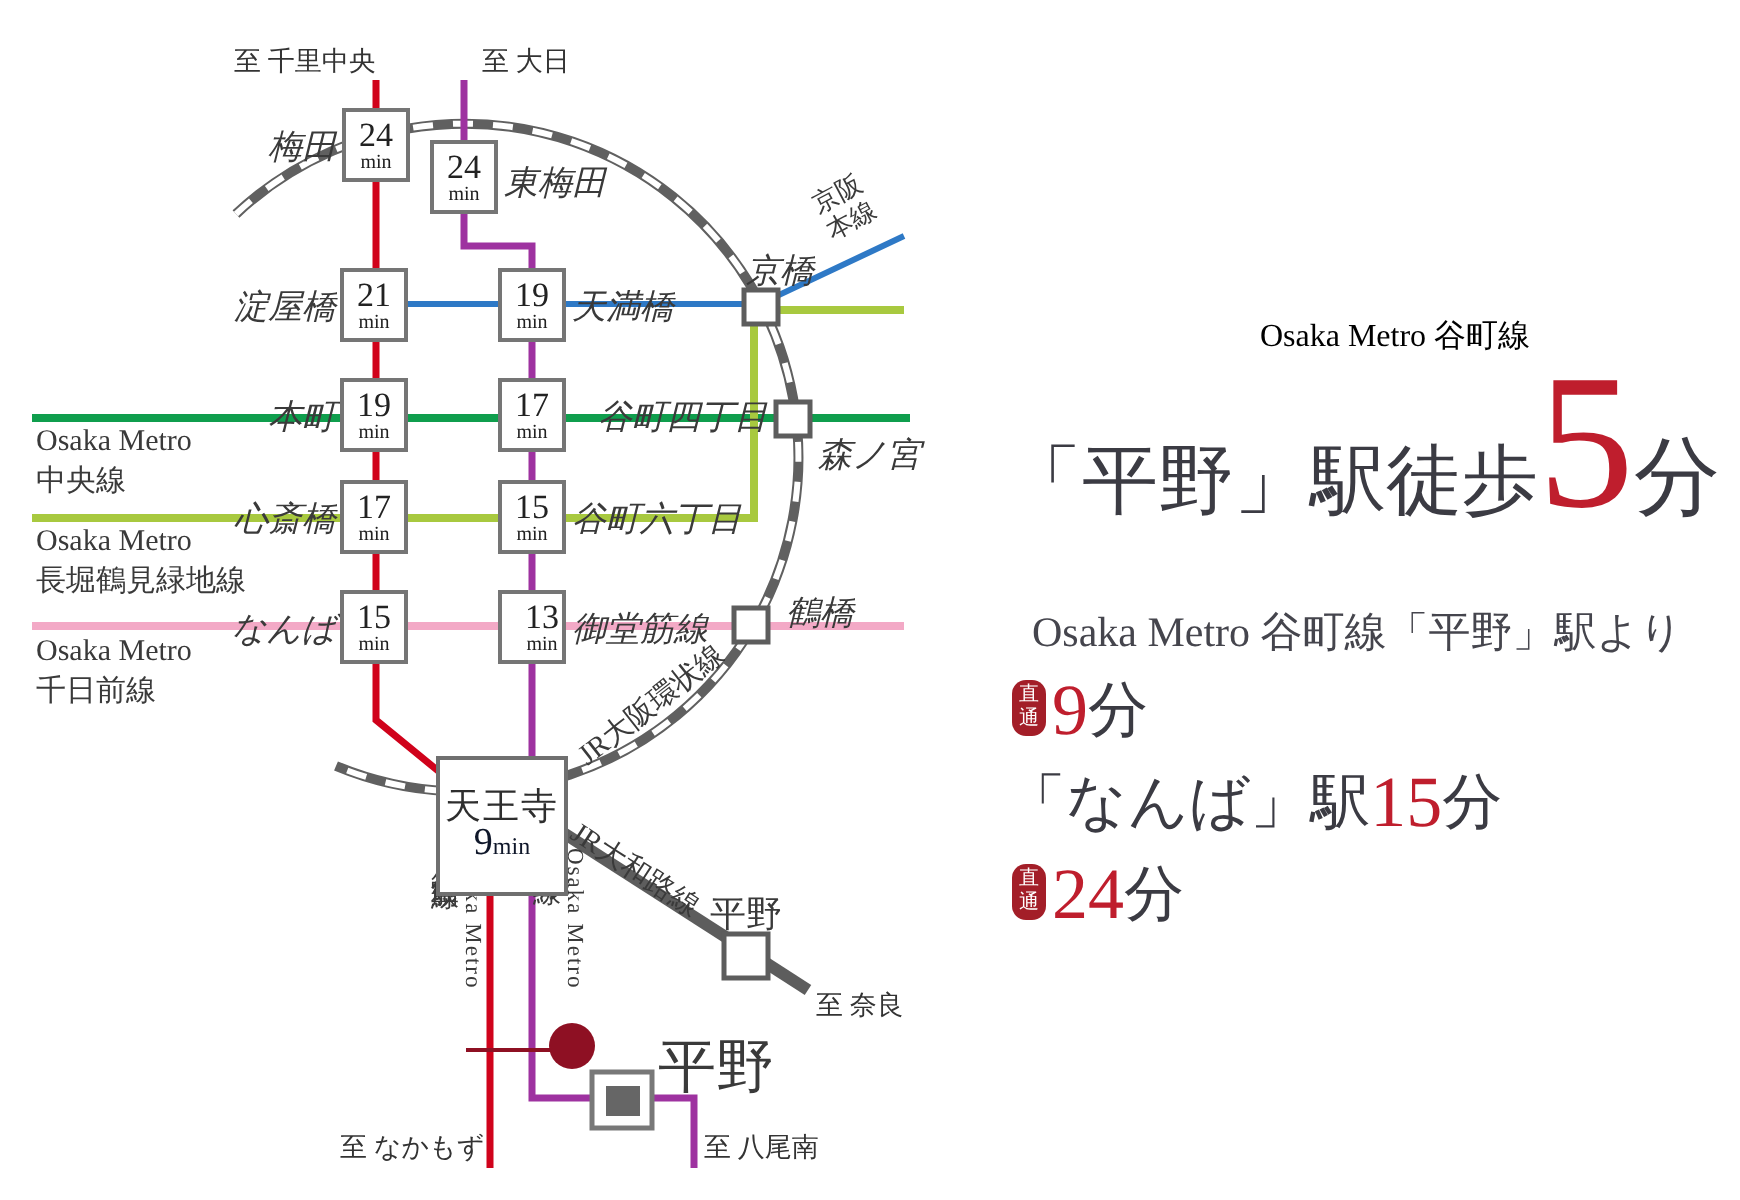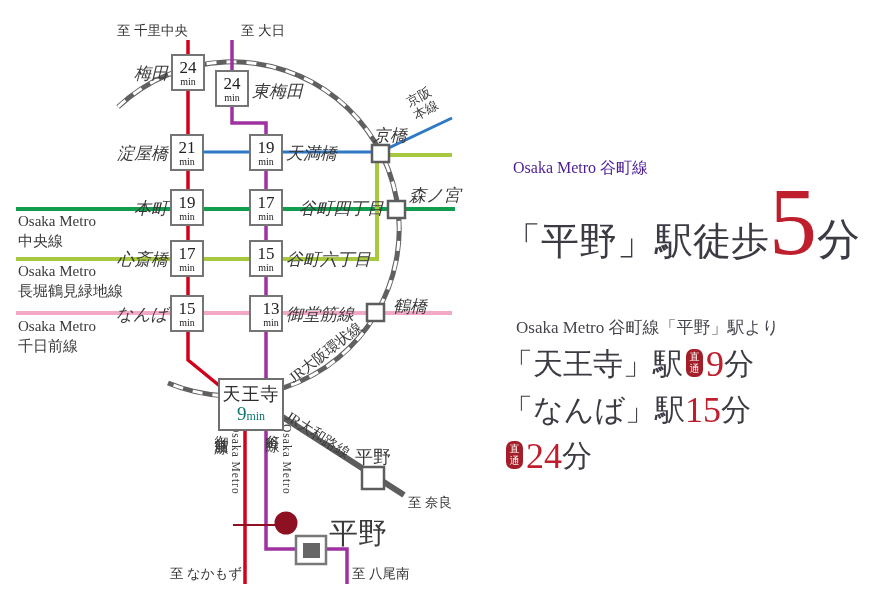--- a/index.html
+++ b/index.html
@@ -20,42 +20,42 @@
   .timebox .unit{font-size:10px;color:#222;margin-top:1px;}
   .linegroup{position:absolute;z-index:3;font-size:15px;line-height:1.32;color:#3a3a3a;white-space:nowrap;}
   .vgroup{position:absolute;z-index:3;writing-mode:vertical-rl;height:170px;color:#3a3a3a;}
   .vgroup .en{display:block;font-size:11.5px;letter-spacing:1px;}
   .vgroup .ja{display:block;font-size:14px;letter-spacing:2px;}
   .rot{position:absolute;z-index:3;white-space:nowrap;color:#3a3a3a;}
   #keihan-label{left:404px;top:97px;font-size:13px;transform:rotate(-28deg);transform-origin:left top;text-align:center;line-height:1.15;}
   #loop-label{left:291px;top:370px;font-size:14.5px;transform:rotate(-38deg);transform-origin:left center;}
   #yamatoji-label{left:292px;top:407px;font-size:14.5px;transform:rotate(33deg);transform-origin:left top;}
   #tennoji-box{
-    position:absolute;left:218px;top:378px;width:66px;height:53px;box-sizing:border-box;
+    position:absolute;left:218px;top:378px;width:66px;height:70px;box-sizing:border-box;
     background:#fff;border:2.5px solid #6f6f6f;z-index:4;display:flex;flex-direction:column;
     align-items:center;justify-content:center;line-height:1.05;
   }
   #tennoji-box .nm{font-size:18px;letter-spacing:1px;color:#2e2e2e;}
-  #tennoji-box .tm{font-size:12px;color:#0f766e;}
+  #tennoji-box .tm{font-size:12px;color:#0f172a;}
   #tennoji-box .tm b{font-size:19px;font-weight:normal;}
   #residence-box{
     position:absolute;left:40px;top:506px;width:194px;height:48px;background:#8e1023;z-index:5;
     color:#fff;display:flex;flex-direction:column;align-items:center;justify-content:center;
     font-size:15.5px;line-height:1.4;letter-spacing:0.5px;
   }
   #hirano-metro-label{position:absolute;left:329px;top:514px;font-size:29px;z-index:3;color:#3a3a3a;}
   #hirano-jr-label{position:absolute;left:355px;top:445px;font-size:18px;z-index:3;color:#3a3a3a;}
   
   #panel{position:absolute;left:503px;top:158px;width:365px;z-index:3;color:#3b3b43;}
-  #panel .small{font-size:16px;color:#4c1d95;margin-left:10px;}
+  #panel .small{font-size:16px;color:#000000;margin-left:24px;text-align:center;}
   #headline{display:flex;align-items:baseline;margin-top:4px;}
   #headline .pre{font-size:38px;line-height:1.1;margin-top:38px;}
   #headline .big{font-size:96px;line-height:0.8;color:#bf1e2d;}
   #headline .unit{font-size:43px;}
-  #panel .small2{font-size:17px;color:#45454d;margin-left:13px;margin-top:47px;}
+  #panel .small2{font-size:21px;color:#45454d;margin-left:13px;margin-top:34px;}
   .route-row{display:flex;align-items:center;height:46px;}
   .route-row .st{font-size:30px;}
   .route-row .time{font-size:36px;color:#bf1e2d;}
   .route-row .runit{font-size:30px;}
   .badge{
     display:inline-block;width:17px;background:#a31e28;color:#fff;border-radius:7px;
     font-size:10px;line-height:1.12;text-align:center;word-break:break-all;
     padding:2px 0 3px 0;margin:0 3px;transform:translateY(-1px);
   }
 </style>
@@ -107,21 +107,21 @@
   <div class="lbl ra" style="right:702px;top:248px;">心斎橋</div>
   <div class="lbl ra" style="right:702px;top:303px;">なんば</div>
 
   <div class="lbl" style="left:252px;top:80px;">東梅田</div>
   <div class="lbl" style="left:286px;top:142px;">天満橋</div>
   <div class="lbl" style="left:286px;top:197px;margin-left:13px;">谷町四丁目</div>
   <div class="lbl" style="left:286px;top:248px;">谷町六丁目</div>
   <div class="lbl" style="left:286px;top:303px;">御堂筋線</div>
 
   <div class="lbl" style="left:373px;top:124px;">京橋</div>
-  <div class="lbl" style="left:409px;top:184px;text-align:center;">森ノ宮</div>
+  <div class="lbl" style="left:409px;top:216px;text-align:center;">森ノ宮</div>
   <div class="lbl" style="left:393px;top:295px;">鶴橋</div>
   <div id="hirano-jr-label">平野</div>
   <div id="hirano-metro-label">平野</div>
 
   <div class="timebox" style="left:171px;top:54px;">
     <span class="num">24</span>
     <span class="unit">min</span>
   </div>
   <div class="timebox" style="left:170px;top:134px;">
     <span class="num">21</span>
@@ -199,21 +199,20 @@
   <div id="panel">
     <div class="small">Osaka Metro 谷町線</div>
     <div id="headline">
       <span class="pre">「平野」駅徒歩</span>
       <span class="big">5</span>
       <span class="unit">分</span>
     </div>
     <div class="small2">Osaka Metro 谷町線「平野」駅より</div>
     <div style="margin-top:2px;">
       <div class="route-row">
-        <span class="st">「天王寺」駅</span>
         <span class="badge">直通</span>
         <span class="time">9</span>
         <span class="runit">分</span>
       </div>
       <div class="route-row">
         <span class="st">「なんば」駅</span>
         <span class="time">15</span>
         <span class="runit">分</span>
       </div>
       <div class="route-row">

